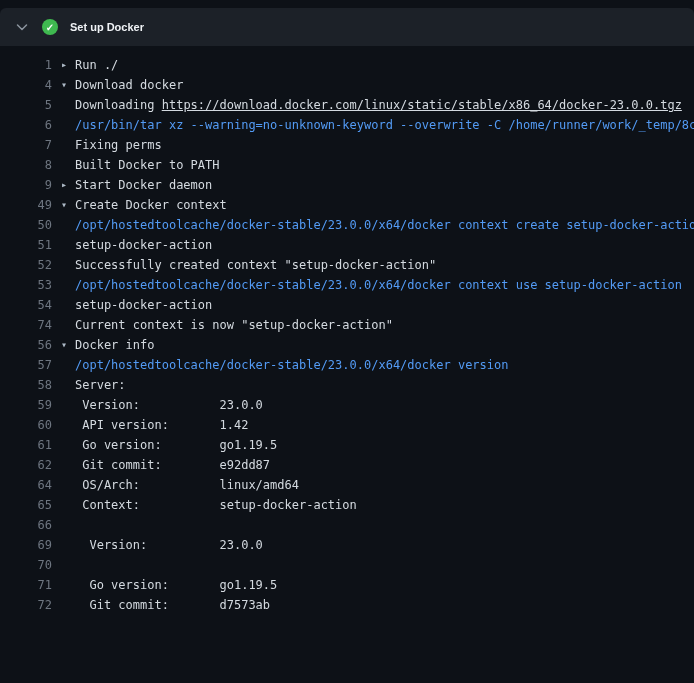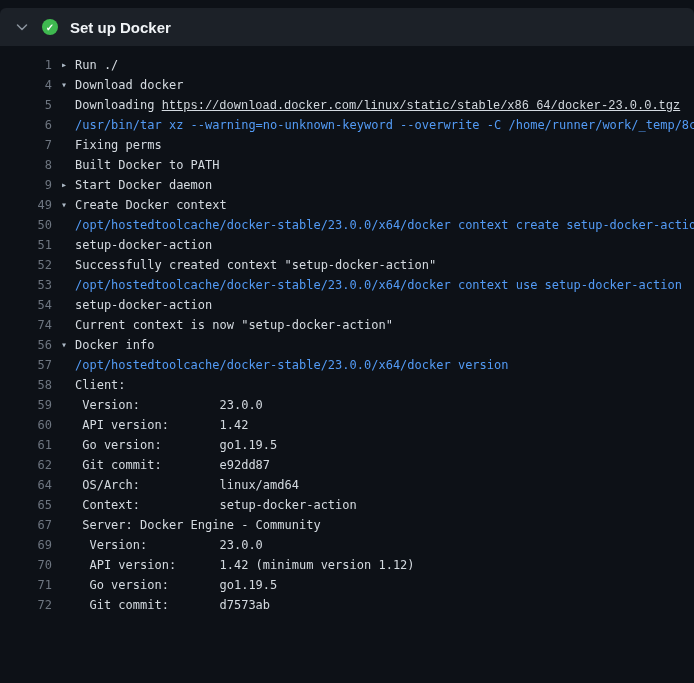--- a/index.html
+++ b/index.html
@@ -27,21 +27,21 @@
     margin-left:12px;
     background:#3fb950;
     border-radius:50%;
     color:#ffffff;
     font-size:10px; font-weight:bold;
     display:flex; align-items:center; justify-content:center;
   }
   .title {
     margin-left:12px;
     color:#f0f3f6;
-    font-size:15px;
+    font-size:11px;
     font-weight:600;
   }
 
   .log {
     padding-top:9px;
     background:#0d1117;
   }
   .log-line {
     display:flex;
     height:20px;
@@ -64,21 +64,21 @@
     width:14px;
     margin-left:9px;
     flex:none;
     color:#adbac7;
     font-size:10px;
     line-height:20px;
   }
   .line-text { flex:none; white-space:pre; }
   .seg-default { color:#d4dae0; }
   .seg-command { color:#539bf5; }
-  .seg-link { color:#d4dae0; text-decoration:underline; cursor:pointer;font-family:Liberation Mono, monospace; }
+  .seg-link { color:#d4dae0; text-decoration:underline; cursor:pointer; }
 </style>
 </head>
 <body>
 
 <div class="page">
 
   <div class="step-header">
     <span class="chev">
       <svg width="16" height="16" viewBox="0 0 16 16" fill="none">
         <path d="M3.5 6l4.5 4.5L12.5 6" stroke="#8b949e" stroke-width="1.5" stroke-linecap="round" stroke-linejoin="round"></path>
@@ -165,21 +165,21 @@
     <span class="line-text"><span class="seg-default">Docker info</span></span>
   </div>
       <div class="log-line">
     <span class="line-num">57</span>
     <span class="line-arrow"></span>
     <span class="line-text"><span class="seg-command">/opt/hostedtoolcache/docker-stable/23.0.0/x64/docker version</span></span>
   </div>
       <div class="log-line">
     <span class="line-num">58</span>
     <span class="line-arrow"></span>
-    <span class="line-text"><span class="seg-default">Client:</span></span>
+    <span class="line-text"><span class="seg-default">Server:</span></span>
   </div>
       <div class="log-line">
     <span class="line-num">59</span>
     <span class="line-arrow"></span>
     <span class="line-text"><span class="seg-default"> Version:           23.0.0</span></span>
   </div>
       <div class="log-line">
     <span class="line-num">60</span>
     <span class="line-arrow"></span>
     <span class="line-text"><span class="seg-default"> API version:       1.42</span></span>
@@ -198,33 +198,32 @@
     <span class="line-num">64</span>
     <span class="line-arrow"></span>
     <span class="line-text"><span class="seg-default"> OS/Arch:           linux/amd64</span></span>
   </div>
       <div class="log-line">
     <span class="line-num">65</span>
     <span class="line-arrow"></span>
     <span class="line-text"><span class="seg-default"> Context:           setup-docker-action</span></span>
   </div>
       <div class="log-line">
-    <span class="line-num">67</span>
-    <span class="line-arrow"></span>
-    <span class="line-text"><span class="seg-default"> Server: Docker Engine - Community</span></span>
+    <span class="line-num">66</span>
+    <span class="line-arrow"></span>
+    <span class="line-text"></span>
   </div>
       <div class="log-line">
     <span class="line-num">69</span>
     <span class="line-arrow"></span>
     <span class="line-text"><span class="seg-default">  Version:          23.0.0</span></span>
   </div>
       <div class="log-line">
     <span class="line-num">70</span>
     <span class="line-arrow"></span>
-    <span class="line-text"><span class="seg-default">  API version:      1.42 (minimum version 1.12)</span></span>
   </div>
       <div class="log-line">
     <span class="line-num">71</span>
     <span class="line-arrow"></span>
     <span class="line-text"><span class="seg-default">  Go version:       go1.19.5</span></span>
   </div>
       <div class="log-line">
     <span class="line-num">72</span>
     <span class="line-arrow"></span>
     <span class="line-text"><span class="seg-default">  Git commit:       d7573ab</span></span>

